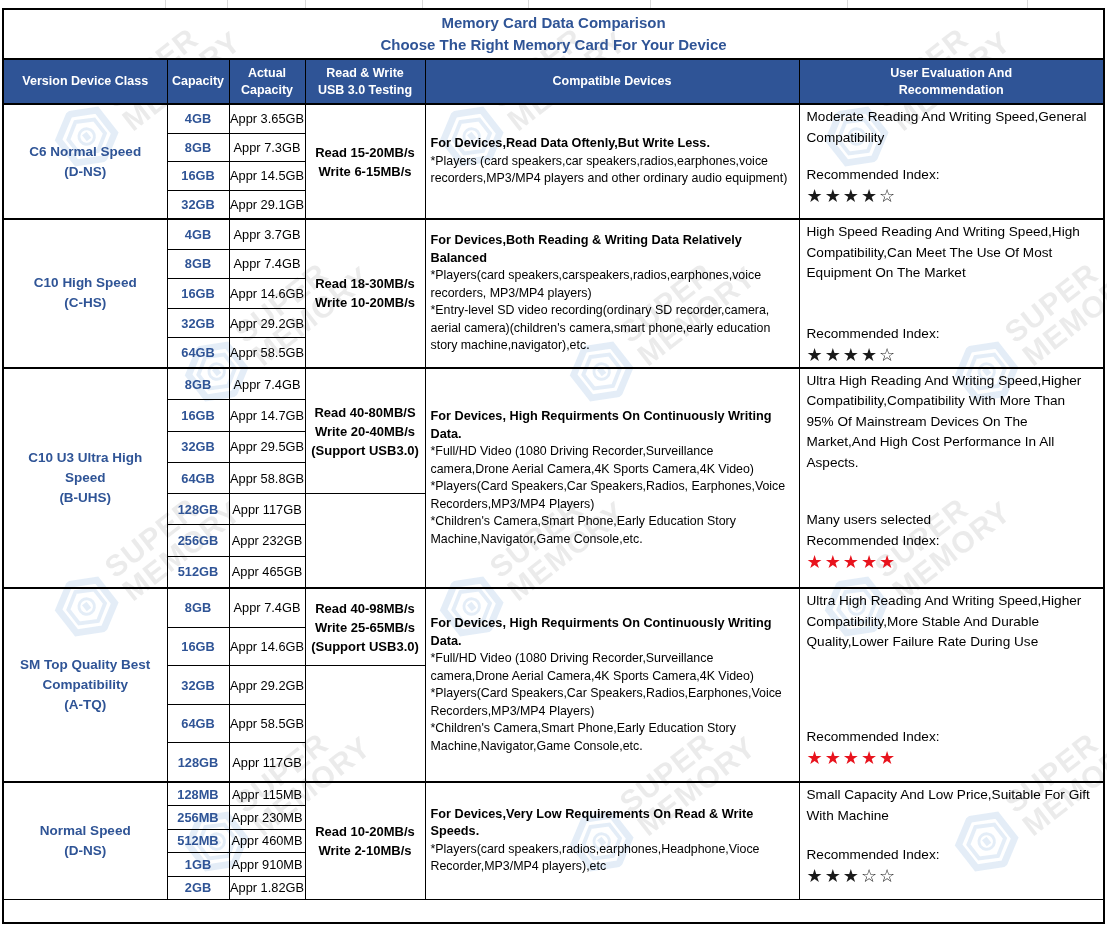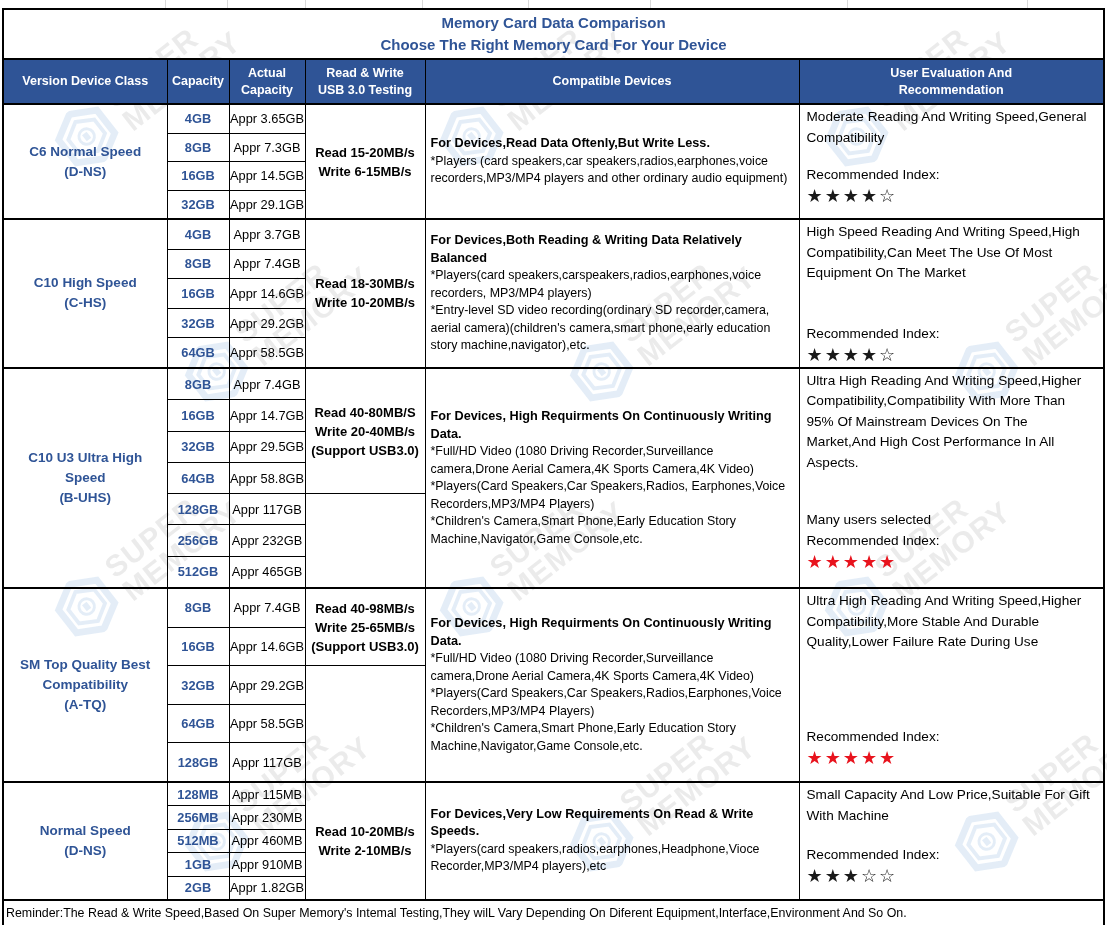--- a/index.html
+++ b/index.html
@@ -439,18 +439,17 @@
           <td class="cap" style="height: 22.4px;">1GB</td>
           <td class="actual">Appr 910MB</td>
         </tr>
         <tr>
           <td class="cap" style="height: 22.4px;">2GB</td>
           <td class="actual">Appr 1.82GB</td>
         </tr>
       </tbody>
   </table>
 
-  <div class="footer1">Reminder:The Read &amp; Write Speed,Based On Super Memory's Intemal Testing,They wilL Vary Depending On Diferent Equipment,Interface,Environment And So On.</div>
   <div class="footer2">
     
     
   </div>
 </div>
 
 </body></html>

